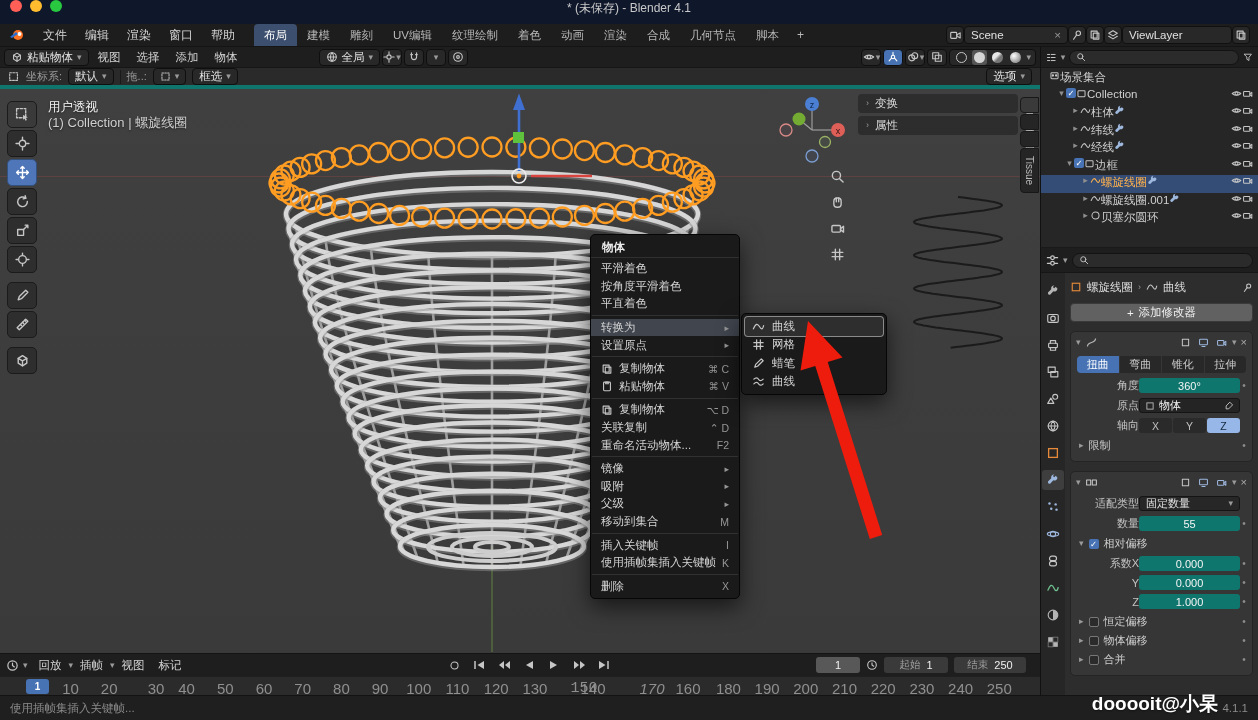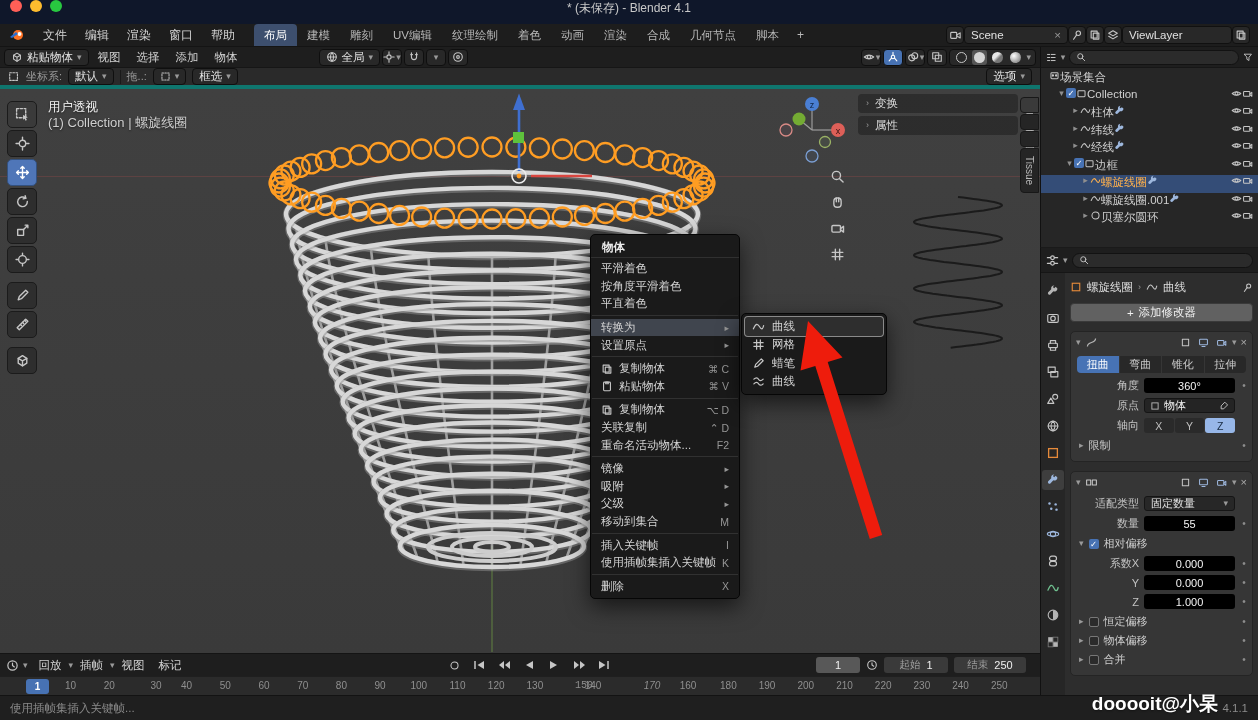--- a/index.html
+++ b/index.html
@@ -88,38 +88,38 @@
   #addmod{margin-top:6px;height:19px;background:#616161;border:1px solid #3a3a3a;border-radius:4px;color:#f2f2f2;display:flex;align-items:center;justify-content:center;gap:5px;font-size:11.5px}
   .modbox{margin-top:9px;background:#363636;border:1px solid #242424;border-radius:5px;padding-bottom:5px}
   .modhead{height:20px;display:flex;align-items:center;gap:4px;padding:0 5px}
   .mtog{width:14px;height:14px;display:flex;align-items:center;justify-content:center;border-radius:2px}
   .mspace{flex:1}
   .modeseg{display:flex;gap:1px;margin:4px 6px;height:17px}
   .modeseg .mseg{flex:1;background:#282828;display:flex;align-items:center;justify-content:center;font-size:11px;color:#c8c8c8}
   .modeseg .mseg:first-child{border-radius:4px 0 0 4px}
   .modeseg .mseg:last-child{border-radius:0 4px 4px 0}
   .modeseg .mseg.active{background:#4773b5;color:#fff}
-  .prow{display:flex;align-items:center;height:17px;margin:3px 4px 3px 6px;gap:5px}
+  .prow{display:flex;align-items:center;height:17px;margin:3px 4px 3px 6px;}
   .plab{width:62px;flex:none;text-align:right;color:#c3c3c3;font-size:11px;white-space:nowrap}
-  .pfield{flex:1;height:15px;background:#000000;border-radius:3px;display:flex;align-items:center;justify-content:center;font-size:11px;color:#f4f4f4}
+  .pfield{flex:1;height:15px;background:#0f766e;border-radius:3px;display:flex;align-items:center;justify-content:center;font-size:11px;color:#f4f4f4}
   .pfield.dark{background:#242424;justify-content:flex-start;gap:4px;padding:0 5px;border:1px solid #151515}
   .pfield.drop{background:#272727;justify-content:flex-start;gap:4px;padding:0 6px;border:1px solid #151515;color:#e2e2e2}
   .pdot{width:8px;text-align:center;color:#8d8d8d;font-size:10px;flex:none}
   .axgrp{flex:1;display:flex;gap:1px}
   .axbtn{flex:1;height:15px;background:#2a2a2a;border-radius:3px;display:flex;align-items:center;justify-content:center;font-size:10.5px;color:#c0c0c0}
   .axbtn.active{background:#97b7e8;color:#16293f}
   .collrow{display:flex;align-items:center;gap:5px;height:17px;margin:2px 4px 2px 8px;color:#cdcdcd;font-size:11px}
   
   #timeline{left:0;top:653px;width:1040px;height:23px;background:#1e1e1e;display:flex;align-items:center;padding:0 6px;border-top:1px solid #141414}
   #transport{position:absolute;left:443px;display:flex;align-items:center;gap:3px}
   .pbtn{width:22px;height:17px;display:flex;align-items:center;justify-content:center;border-radius:3px}
   #tlright{position:absolute;right:14px;display:flex;align-items:center;gap:6px}
   .tfield{height:16px;border-radius:3px;display:flex;align-items:center;justify-content:center;font-size:11px}
   #ruler{left:0;top:676px;width:1040px;height:19px;background:#2b2b2b;border-top:1px solid #1f1f1f}
-  .tick{position:absolute;top:3px;transform:translateX(-50%);font-size:10px;color:#8f8f8f}
+  .tick{position:absolute;top:3px;transform:translateX(-50%);font-size:15px;color:#8f8f8f}
   #cfmarker{position:absolute;left:26px;top:2px;width:23px;height:15px;background:#4772b3;border-radius:3px;color:#fff;font-size:10px;font-weight:bold;display:flex;align-items:center;justify-content:center}
   
   #statusbar{left:0;top:695px;width:1258px;height:25px;background:#1f1f1f;border-top:1px solid #131313;display:flex;align-items:center;padding:0 10px;color:#8b8b8b;font-size:11.5px}
   #version{margin-left:auto}
   #watermark{right:40px;top:691px;color:#fff;font-size:19px;font-weight:bold;z-index:60;text-shadow:0 1px 2px #0006}
 </style>
 </head>
 <body>
 
 <div id="titlebar" class="abs">

